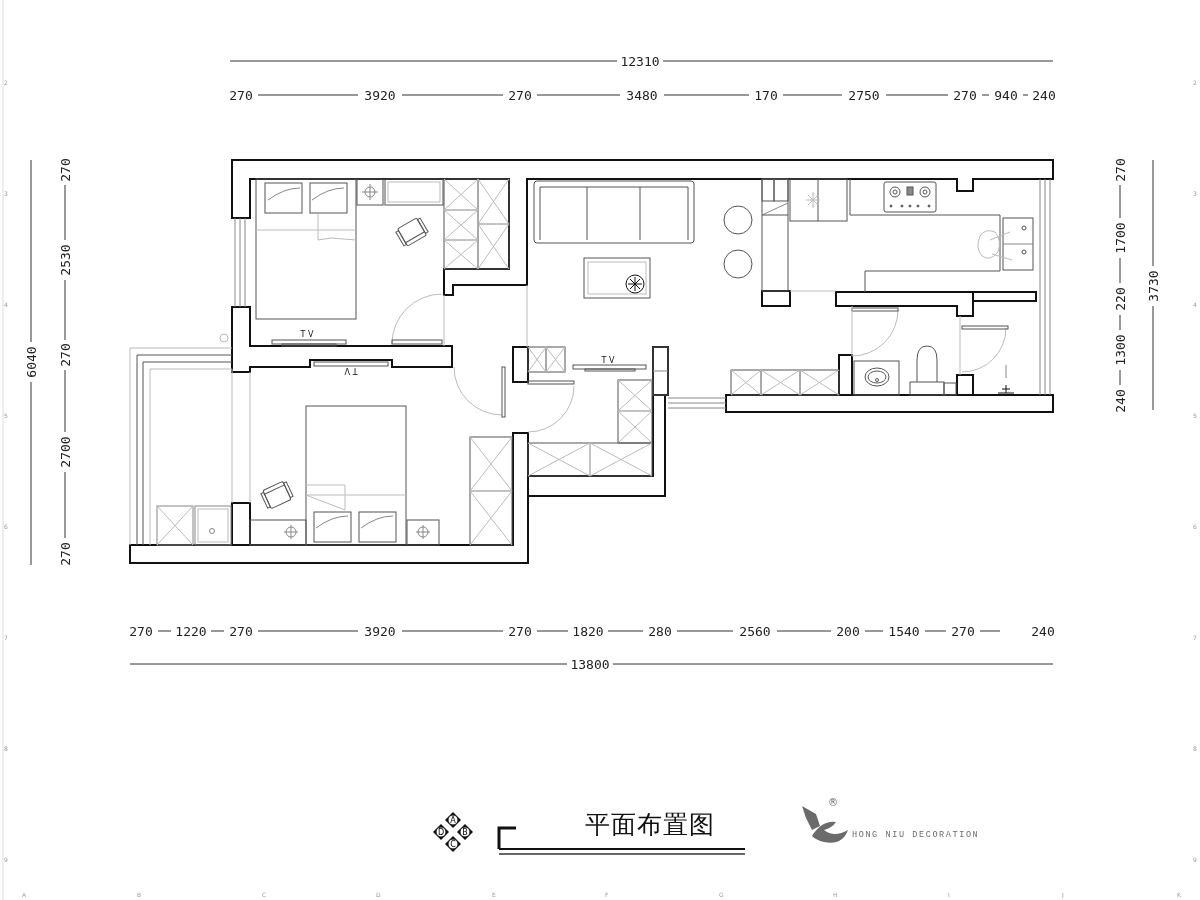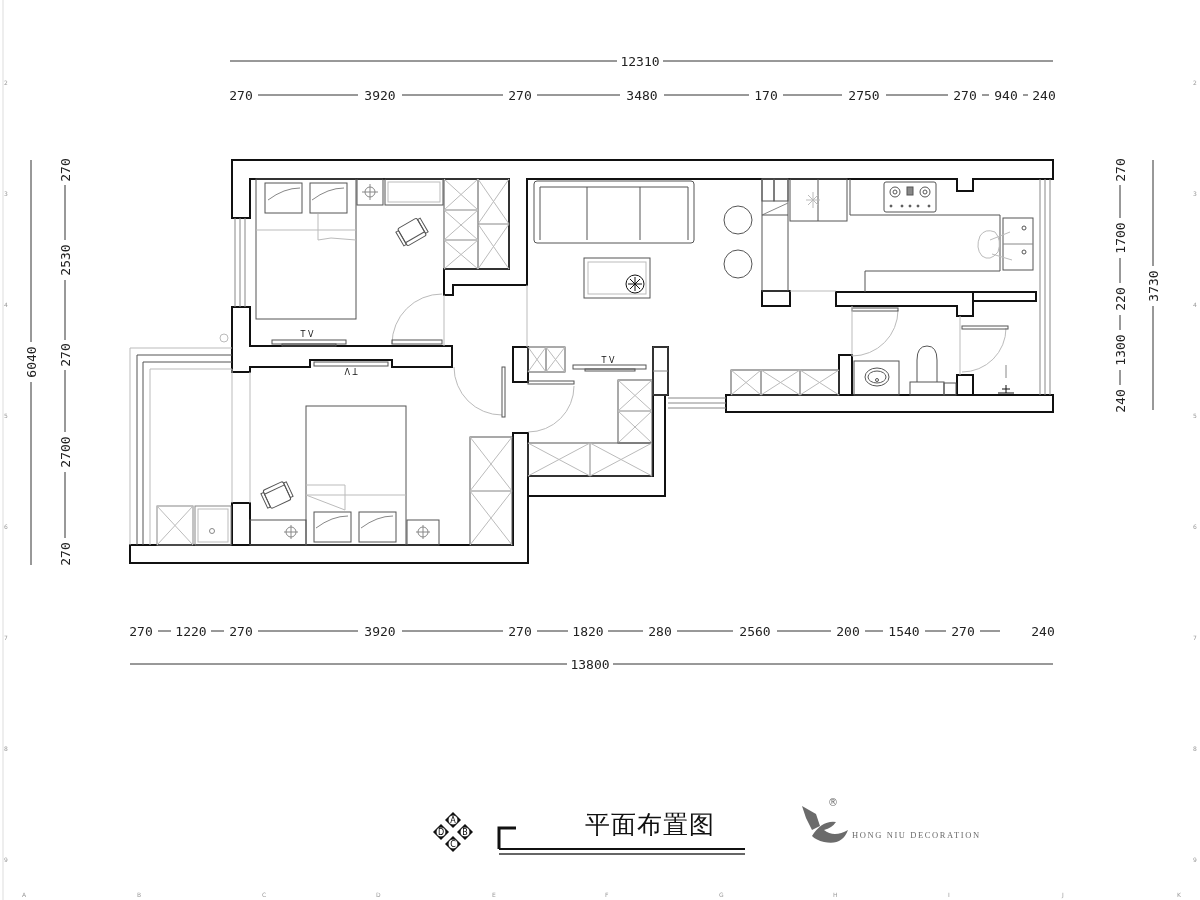--- a/index.html
+++ b/index.html
@@ -2,21 +2,21 @@
 <html><head>
 <meta charset="utf-8">
 <style>
   html, body { margin: 0; padding: 0; background: #ffffff; }
   body { width: 1200px; height: 900px; position: relative; overflow: hidden; font-family: "DejaVu Sans Mono", "Liberation Mono", monospace; color: #111; }
   #sheet { position: absolute; left: 0; top: 0; width: 1200px; height: 900px; }
   .dim-text { font-family: "DejaVu Sans Mono", "Liberation Mono", monospace; font-size: 13px; fill: #222; }
   .margin-tick { font-family: "DejaVu Sans", sans-serif; font-size: 6px; fill: #999; }
   .title-text { position: absolute; left: 549px; top: 808px; font-family: "DejaVu Serif", "Liberation Serif", serif; font-size: 25px; color: #111; letter-spacing: 1px; margin-left: 36px; }
   .brand-cn { position: absolute; left: 852px; top: 798px; font-family: "DejaVu Sans", sans-serif; font-weight: bold; font-size: 30px; color: #6b6b6b; letter-spacing: 6px; }
-  .brand-en { position: absolute; left: 852px; top: 830px; font-family: Liberation Serif, serif; font-size: 8.5px; color: #6b6b6b; letter-spacing: 1.6px; }
+  .brand-en { position: absolute; left: 852px; top: 830px; font-family: Liberation Mono, monospace; font-size: 8.5px; color: #6b6b6b; letter-spacing: 1.6px; }
   .brand-reg { position: absolute; left: 828px; top: 797px; font-family: "DejaVu Sans", sans-serif; font-size: 10px; color: #6b6b6b; }
   .tv-label { font-family: "DejaVu Sans", sans-serif; font-size: 8px; fill: #111; }
 </style>
 </head>
 <body>
 
 <div id="sheet">
 <svg width="1200" height="900" viewBox="0 0 1200 900" xmlns="http://www.w3.org/2000/svg">
 
   <line x1="3" y1="0" x2="3" y2="900" stroke="#ddd" stroke-width="1"></line>

